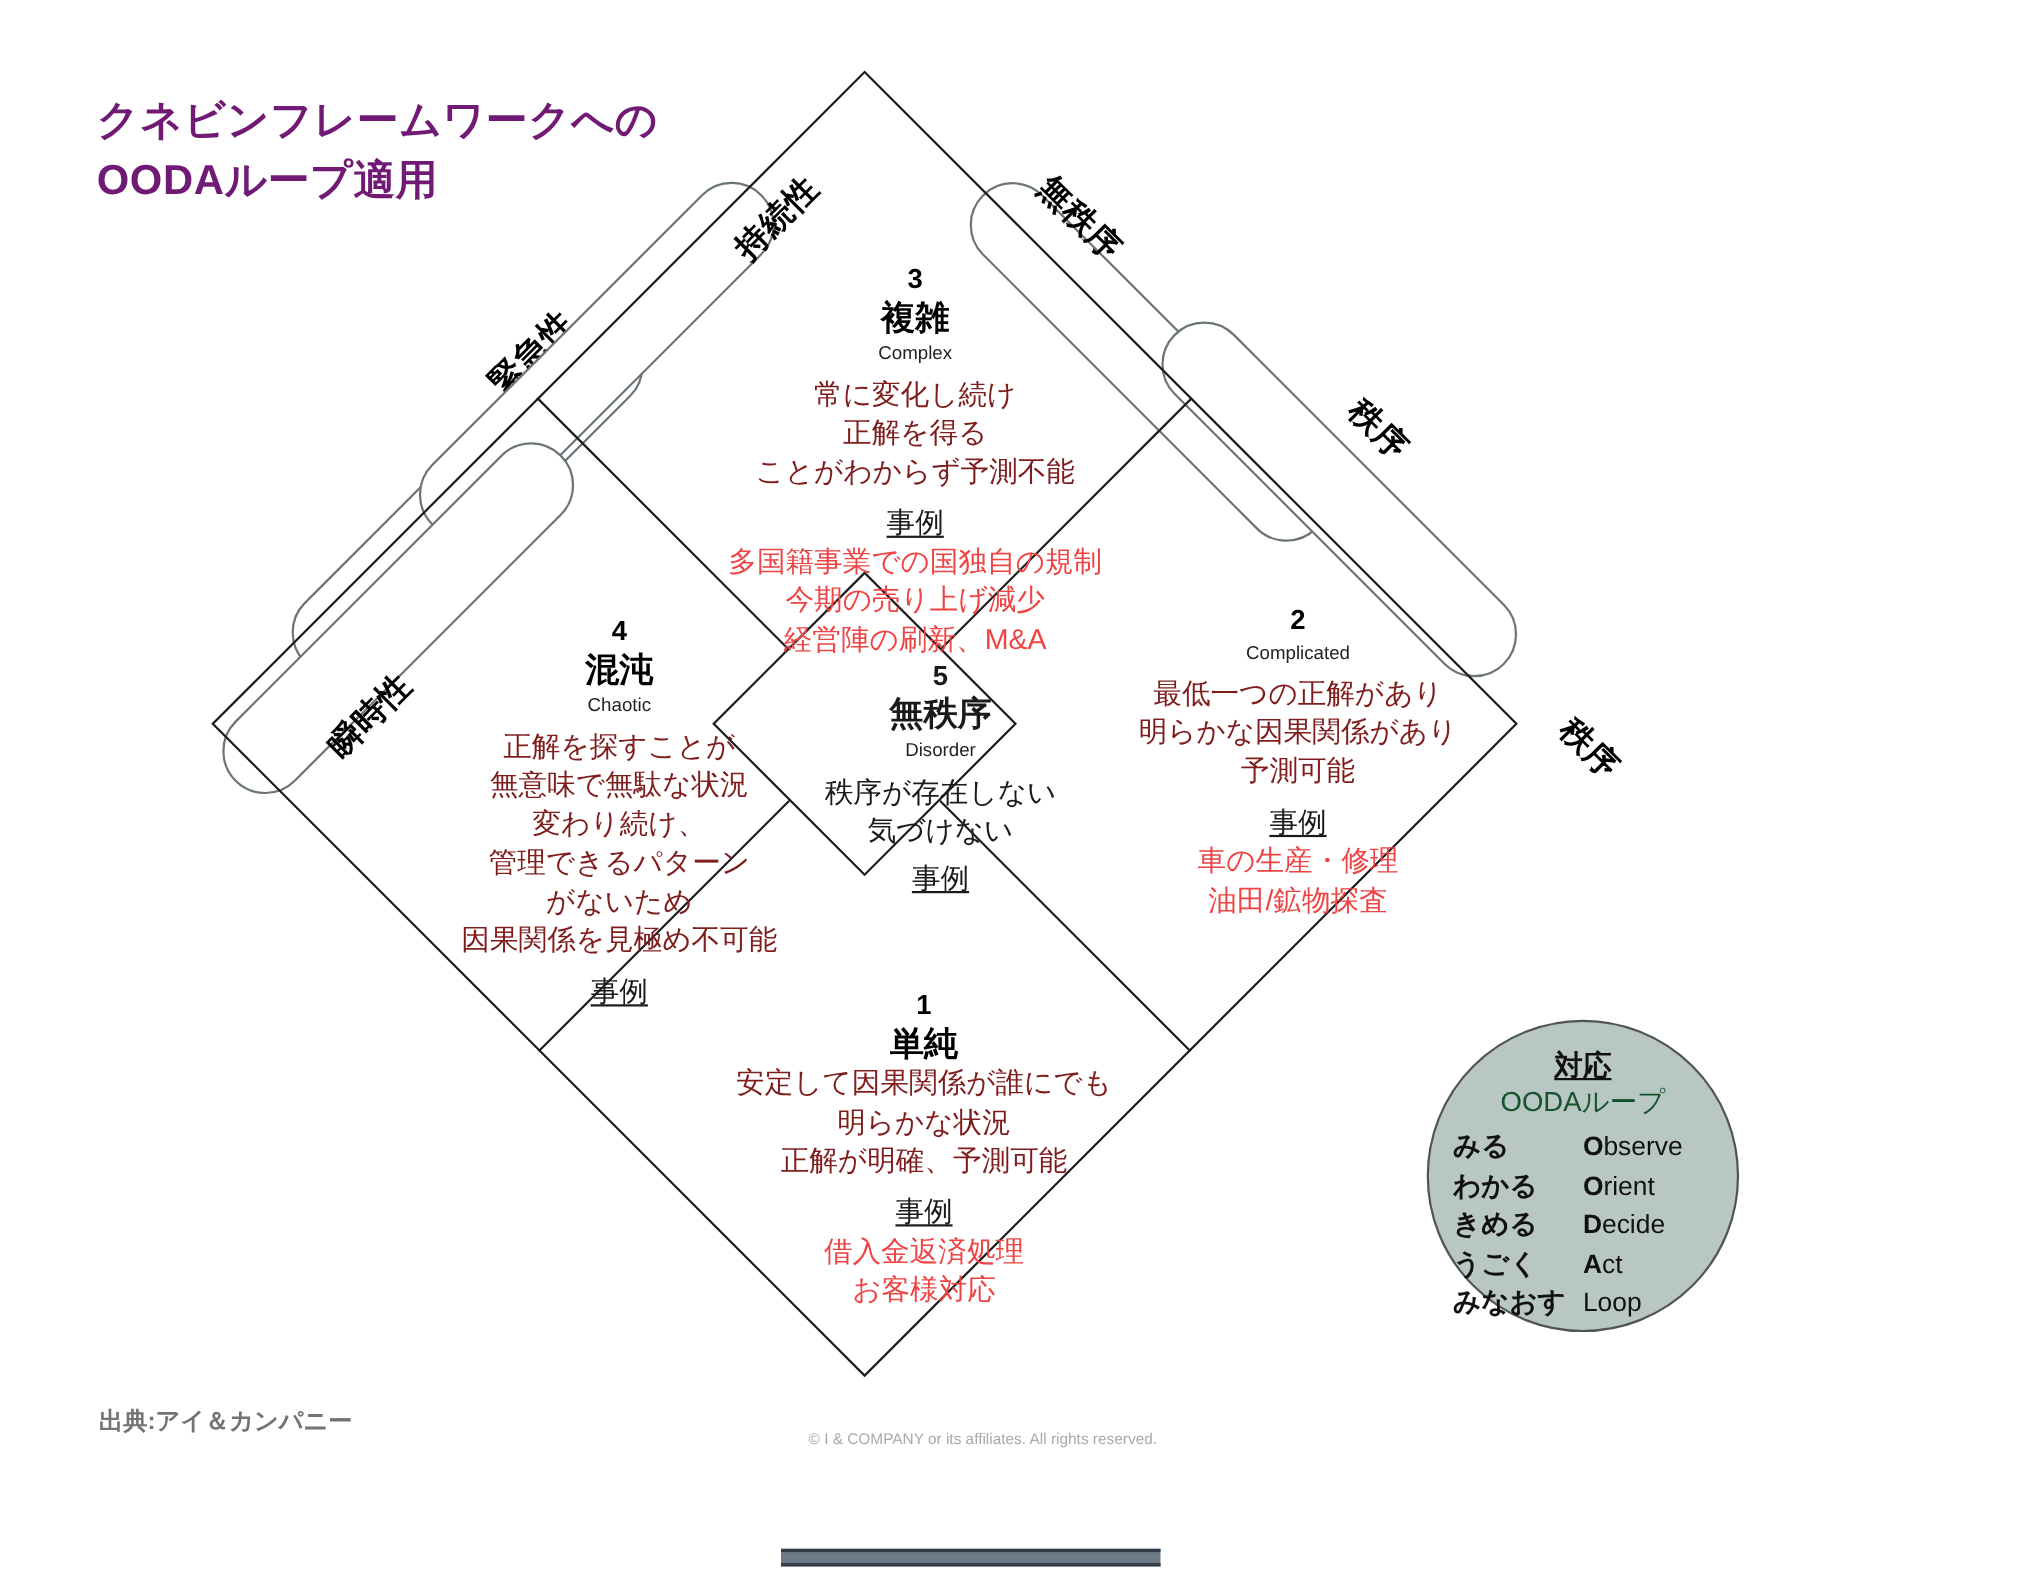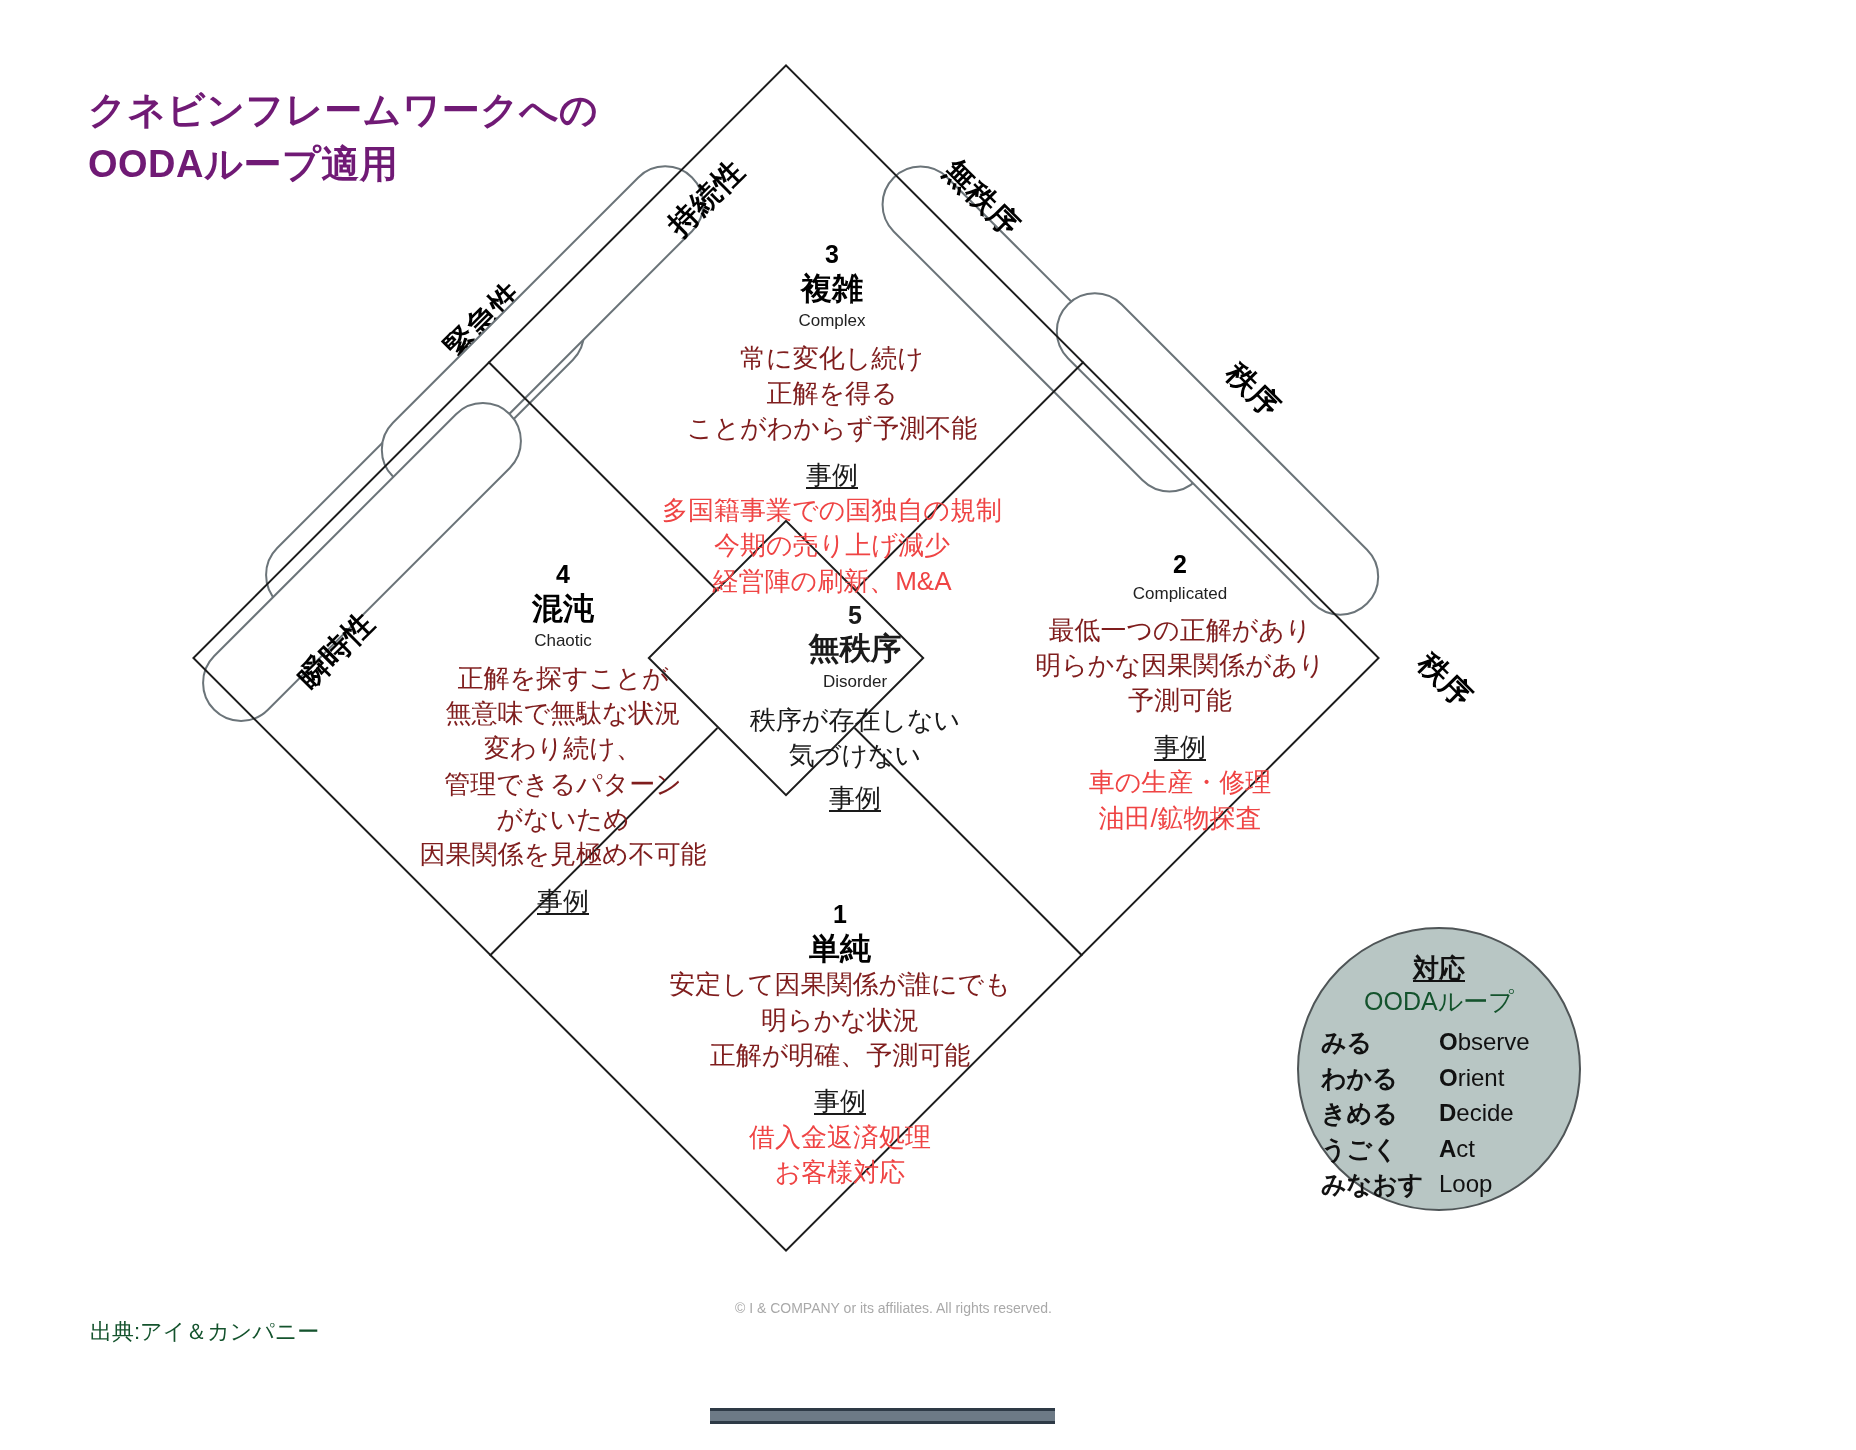--- a/index.html
+++ b/index.html
@@ -194,44 +194,43 @@
     color: #14532d;
   }
   #ooda-list {
     position: absolute;
     left: 22px;
     top: 96px;
     width: 248px;
   }
   .ooda-row {
     display: flex;
-    align-items: flex-start;
+    align-items: flex-end;
     line-height: 1.42;
   }
   .ooda-jp {
     width: 118px;
     font-size: 25px;
     font-weight: bold;
     color: #111;
   }
   .ooda-en {
     font-size: 24px;
     color: #111;
   }
   .ooda-en b { font-weight: bold; }
 
   
   #source-note {
     position: absolute;
     left: 90px;
     top: 1277px;
     font-size: 22px;
-    font-weight: normal;
-    color: #14532d;
-    margin-top: 40px;
+    font-weight: bold;
+    color: #737373;
   }
   #copyright {
     position: absolute;
     left: 735px;
     top: 1300px;
     font-size: 14px;
     color: #a9a9a9;
   }
   #bottom-bar {
     position: absolute;

